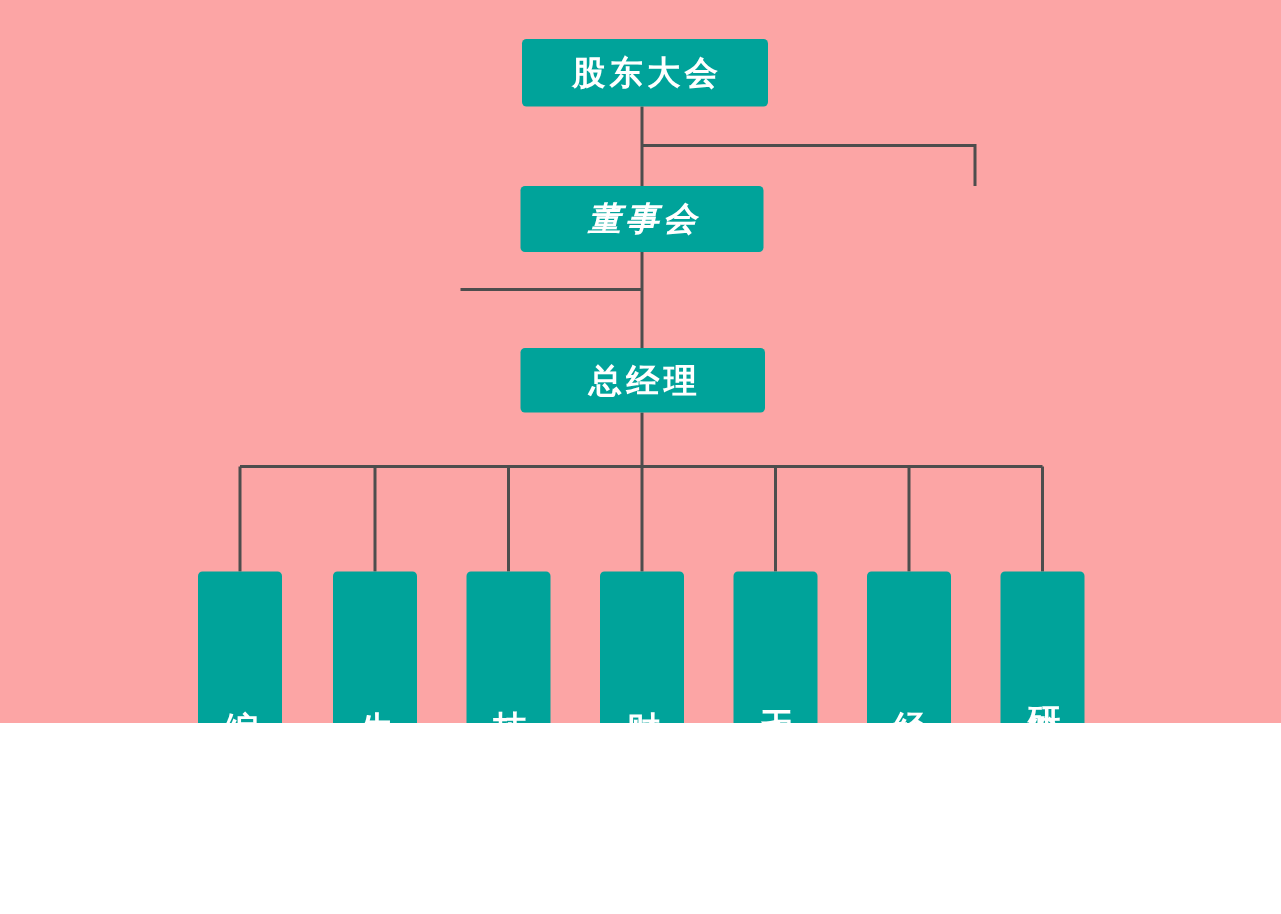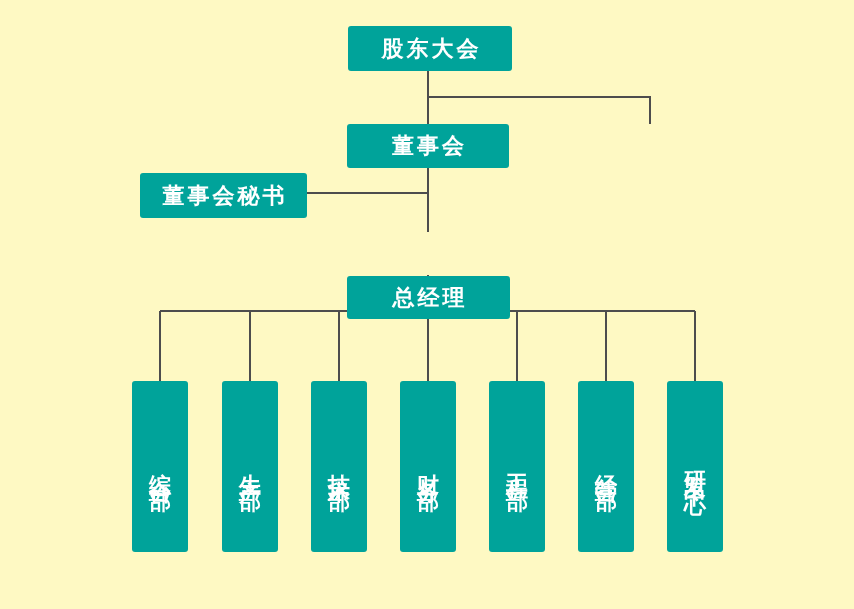--- a/index.html
+++ b/index.html
@@ -4,22 +4,22 @@
 <style>
   html, body {
     margin: 0;
     padding: 0;
     background: #ffffff;
     font-family: "DejaVu Sans", "Liberation Sans", sans-serif;
   }
   .canvas {
     position: relative;
     width: 854px;
-    height: 609px;
-    background: #fef9c3;
+    height: 482px;
+    background: #fca5a5;
     overflow: hidden;
   }
   .lines {
     position: absolute;
     left: 0;
     top: 0;
     width: 854px;
     height: 609px;
   }
   .node {
@@ -31,24 +31,24 @@
     justify-content: center;
     font-weight: bold;
     font-size: 22px;
     border-radius: 3px;
     box-sizing: border-box;
     letter-spacing: 3px;
     text-indent: 3px; 
     white-space: nowrap;
   }
   .node.h-shareholders { left: 348px; top: 26px;  width: 164px; height: 45px; }
-  .node.h-board        { left: 347px; top: 124px; width: 162px; height: 44px; }
+  .node.h-board        { left: 347px; top: 124px; width: 162px; height: 44px; font-style: italic; }
   .node.h-supervisory  { left: 568px; top: 124px; width: 164px; height: 44px; }
   .node.h-secretary    { left: 140px; top: 173px; width: 167px; height: 45px; }
-  .node.h-gm           { left: 347px; top: 232px; width: 163px; height: 43px; margin-top: 44px; }
+  .node.h-gm           { left: 347px; top: 232px; width: 163px; height: 43px; }
 
   .dept {
     position: absolute;
     top: 381px;
     width: 56px;
     height: 171px;
     background: #00A39A;
     color: #ffffff;
     font-weight: bold;
     font-size: 22px;
@@ -97,21 +97,20 @@
       <line x1="606" y1="311" x2="606" y2="381"></line>
       <line x1="695" y1="311" x2="695" y2="381"></line>
     </g>
   </svg>
 
   <div class="node h-shareholders">股东大会</div>
 
   <div class="node h-board">董事会</div>
 
 
-  <div class="node h-secretary">董事会秘书</div>
 
   <div class="node h-gm">总经理</div>
 
   <div class="dept d0">综合部</div>
 
   <div class="dept d1">生产部</div>
 
   <div class="dept d2">技术部</div>
 
   <div class="dept d3">财务部</div>

